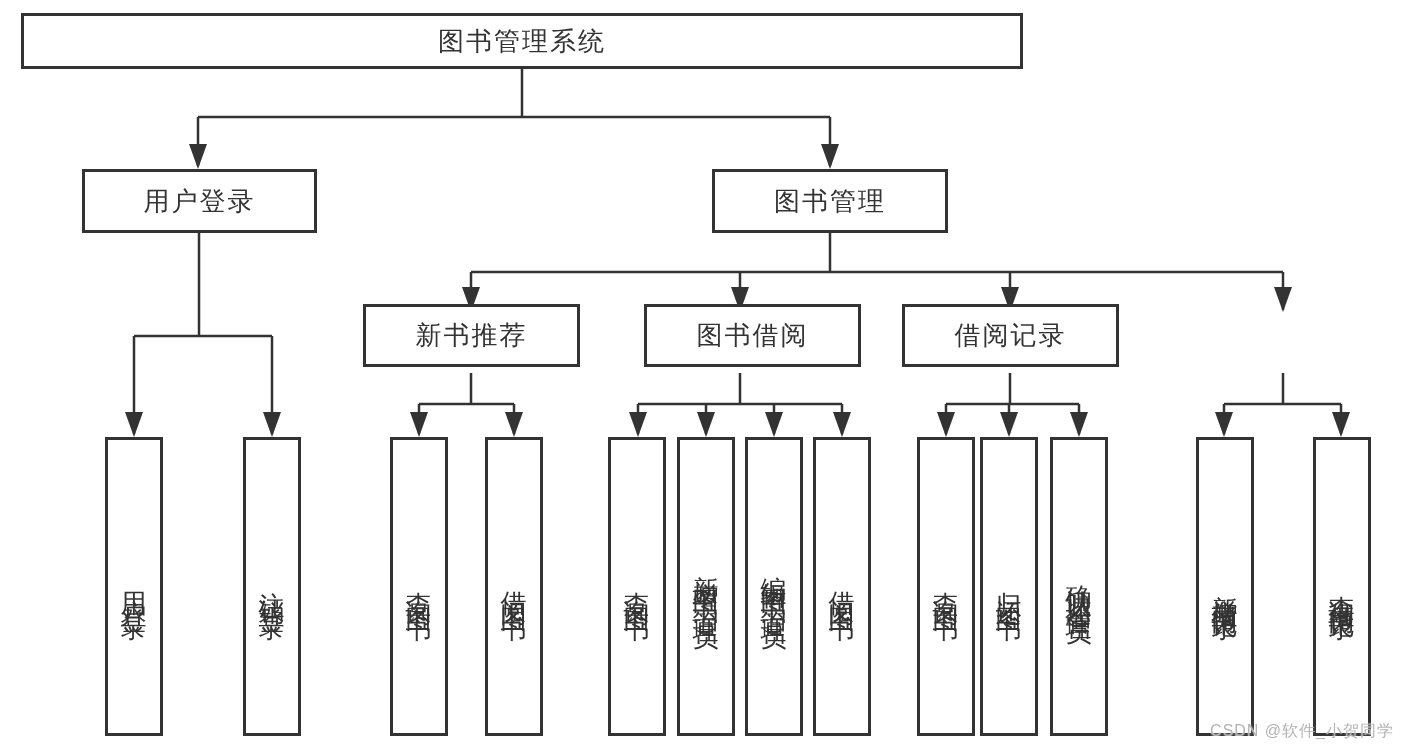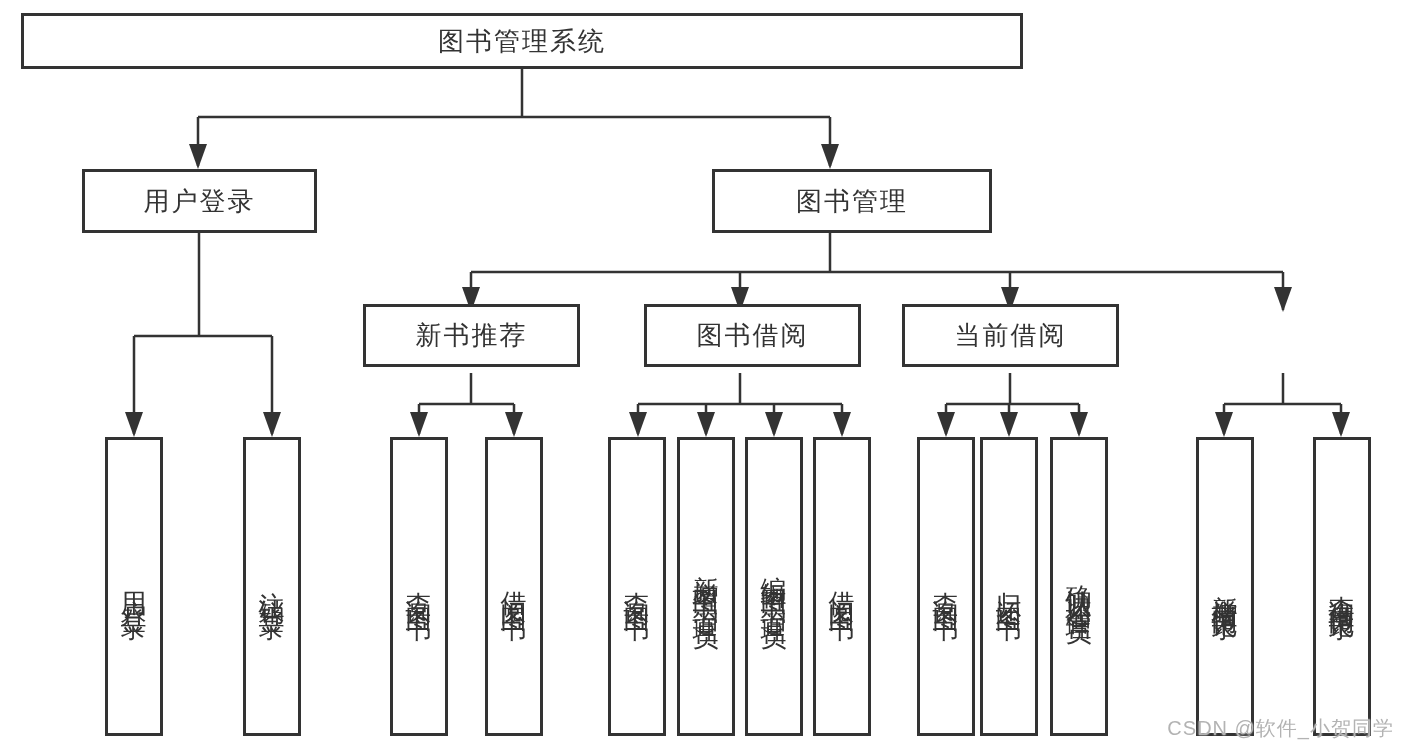--- a/index.html
+++ b/index.html
@@ -35,21 +35,21 @@
   .h-label {
     font-size: 26px;
     letter-spacing: 2px;
     white-space: nowrap;
     color: #333333;
   }
   
   .root-box   { left: 21px;  top: 13px;  width: 1002px; height: 56px; }
   .l2-box     { top: 169px;  height: 64px; }
   .l2-a       { left: 82px;  width: 235px; }
-  .l2-b       { left: 712px; width: 280px; }
+  .l2-b       { left: 712px; width: 236px; }
   .l3-box     { top: 304px;  height: 63px; }
   .l3-a       { left: 363px;  width: 217px; }
   .l3-b       { left: 632px;  width: 217px; margin-left: 12px; }
   .l3-c       { left: 902px;  width: 217px; }
   .l3-d       { left: 1173px; width: 220px; }
   .v-box      { top: 437px; width: 58px; height: 299px; }
   .v-label {
     writing-mode: vertical-rl;
     text-orientation: mixed;
     font-size: 26px;
@@ -57,21 +57,21 @@
     line-height: 1;
   }
   .ls-wide { letter-spacing: 8px; }   
   .ls-mid  { letter-spacing: 4px; }   
   .ls-8    { letter-spacing: 7px; }   
   .ls-9    { letter-spacing: 5px; }   
   .watermark {
     position: absolute;
     right: 11px;
     bottom: 5px;
-    font-size: 20px;
+    font-size: 16px;
     letter-spacing: 1px;
     color: #b3b3b3;
     text-shadow: 0 0 2px #ffffff;
     white-space: nowrap;
   }
 </style>
 </head>
 <body>
 
 <div class="stage">
@@ -127,21 +127,21 @@
     <span class="h-label">图书管理</span>
   </div>
 
   <div class="box l3-box l3-a">
     <span class="h-label">新书推荐</span>
   </div>
   <div class="box l3-box l3-b">
     <span class="h-label">图书借阅</span>
   </div>
   <div class="box l3-box l3-c">
-    <span class="h-label">当前借阅</span>
+    <span class="h-label">借阅记录</span>
   </div>
 
   <div class="box v-box" style="left:105px">
     <span class="v-label ls-wide">用户登录</span>
   </div>
   <div class="box v-box" style="left:243px">
     <span class="v-label ls-wide">注销登录</span>
   </div>
 
   <div class="box v-box" style="left:390px">

